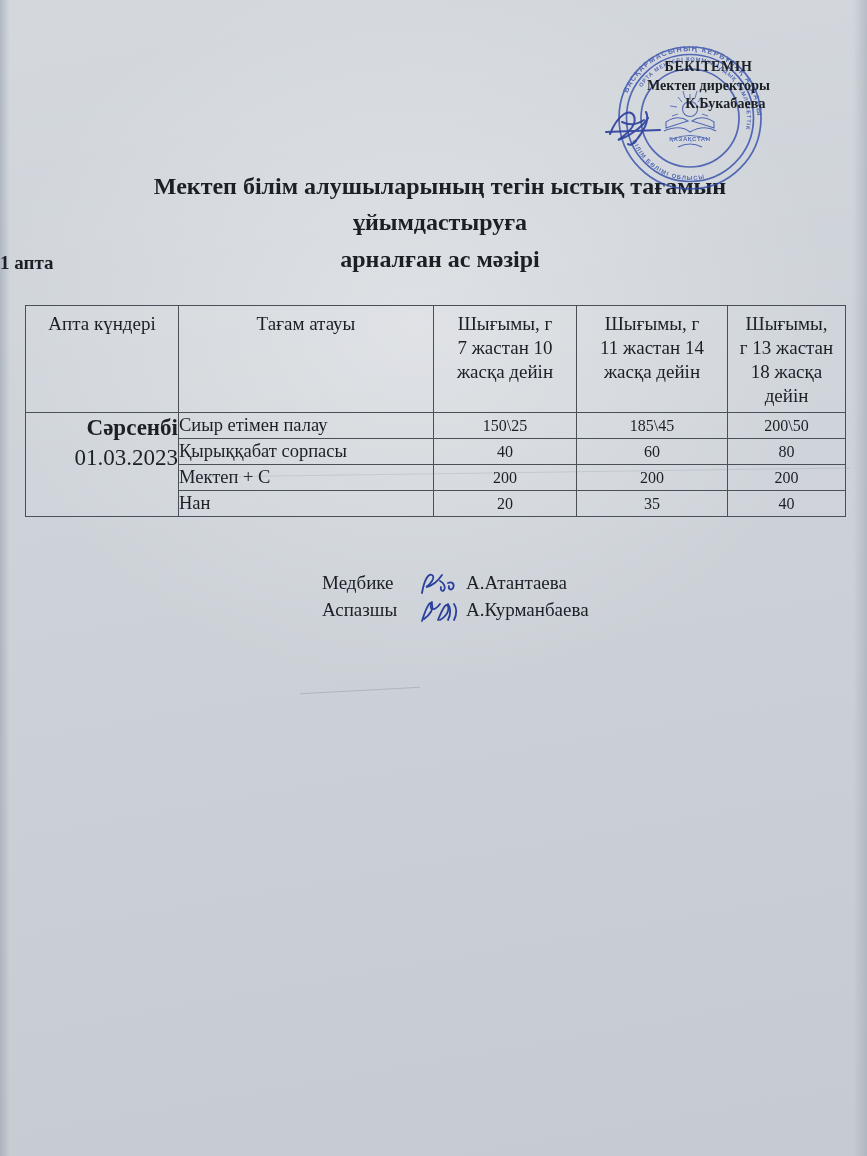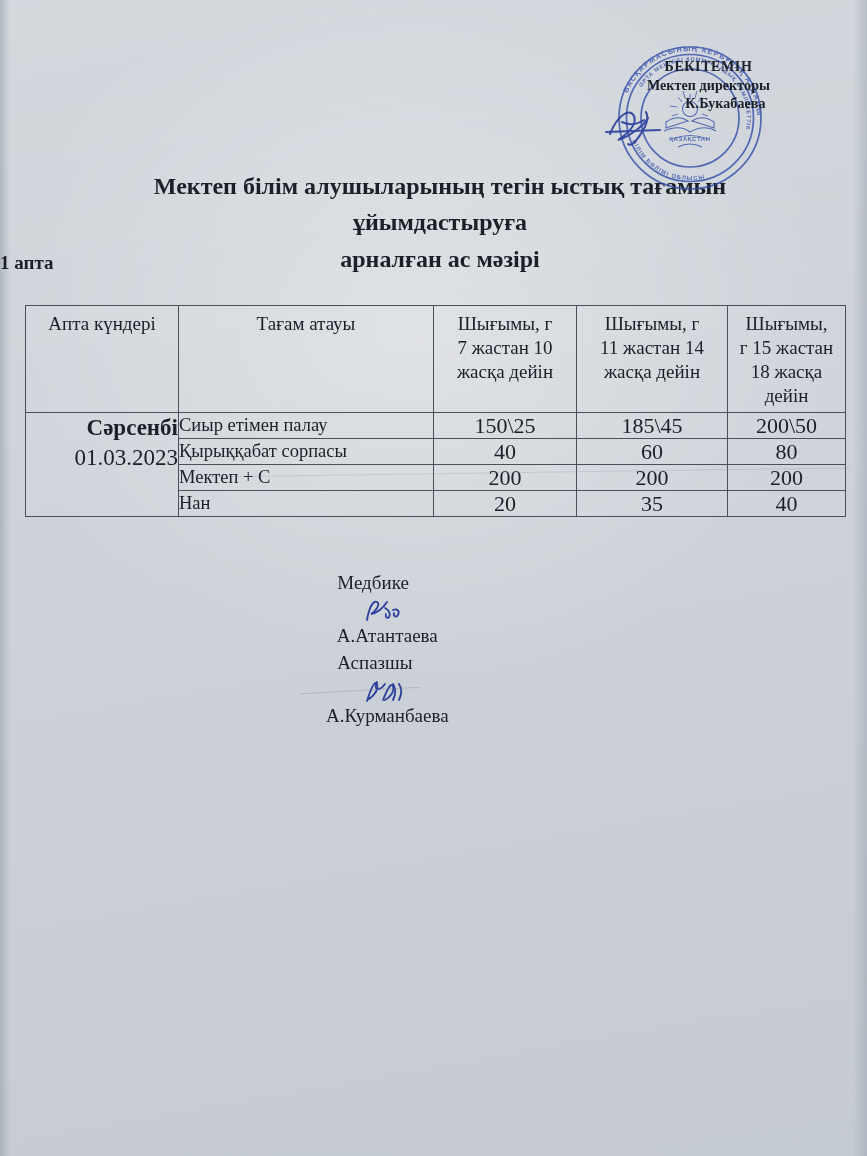--- a/index.html
+++ b/index.html
@@ -142,39 +142,38 @@
 
   .dish-cell {
     height: 25px;
     font-size: 18.5px;
     padding-left: 8px;
     line-height: 25px;
     white-space: nowrap;
   }
   .qty-cell {
     height: 25px;
-    font-size: 22px;
+    font-size: 16px;
     text-align: center;
     line-height: 25px;
   }
 
   
   .signatures {
     position: absolute;
     left: 322px;
     top: 570px;
     font-size: 19px;
     line-height: 1.42;
     z-index: 2;
   }
   .sig-row {
     display: flex;
     align-items: center;
     white-space: nowrap;
-    flex-direction: column;
   }
   .sig-role { width: 96px; display: inline-block; }
   .sig-mark {
     width: 44px;
     height: 26px;
     display: inline-block;
     position: relative;
     top: 1px;
   }
   .sig-name { padding-left: 4px; }
@@ -274,21 +273,21 @@
         <div>7 жастан 10</div>
         <div>жасқа дейін</div>
       </th>
       <th>
         <div>Шығымы, г</div>
         <div>11 жастан 14</div>
         <div>жасқа дейін</div>
       </th>
       <th>
         <div>Шығымы,</div>
-        <div>г 15 жастан</div>
+        <div>г 13 жастан</div>
         <div>18 жасқа</div>
         <div>дейін</div>
       </th>
     </tr>
   </thead>
   <tbody>
     <tr>
       <td class="day-cell" rowspan="4">
         <span class="day-name">Сәрсенбі</span>
         <span class="day-date">01.03.2023</span>

